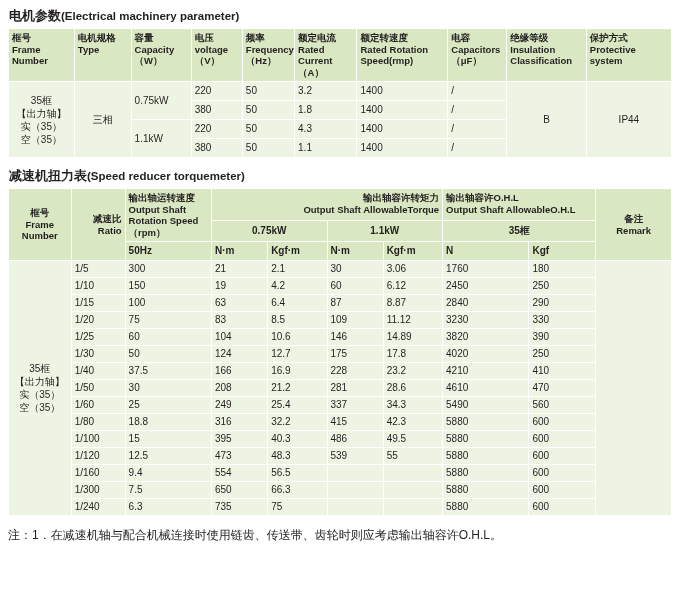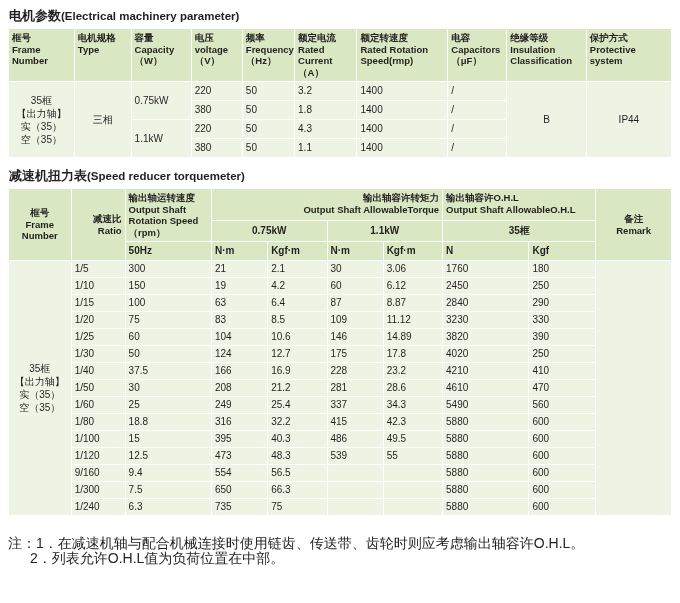--- a/index.html
+++ b/index.html
@@ -81,22 +81,22 @@
 
   
   .hdr-sub td {
     background: #d9e7c2;
     font-weight: bold;
     text-align: center;
     font-size: 10px;
     padding: 3px;
   }
   .notes {
-    margin-top: 20px;
-    font-size: 14px;
+    margin-top: 12px;
+    font-size: 12px;
     line-height: 15px;
     color: #231f20;
   }
   .notes div { white-space: nowrap; }
   .notes .indent { padding-left: 22px; }
 </style>
 </head>
 <body>
 
 <div class="page">
@@ -379,21 +379,21 @@
           <td class="body-cell">1/120</td>
           <td class="body-cell">12.5</td>
           <td class="body-cell">473</td>
           <td class="body-cell">48.3</td>
           <td class="body-cell">539</td>
           <td class="body-cell">55</td>
           <td class="body-cell">5880</td>
           <td class="body-cell">600</td>
         </tr>
         <tr>
-          <td class="body-cell">9/160</td>
+          <td class="body-cell">1/160</td>
           <td class="body-cell">9.4</td>
           <td class="body-cell">554</td>
           <td class="body-cell">56.5</td>
           <td class="body-cell"></td>
           <td class="body-cell"></td>
           <td class="body-cell">5880</td>
           <td class="body-cell">600</td>
         </tr>
         <tr>
           <td class="body-cell">1/300</td>
@@ -413,16 +413,15 @@
           <td class="body-cell"></td>
           <td class="body-cell"></td>
           <td class="body-cell">5880</td>
           <td class="body-cell">600</td>
         </tr>
       </tbody>
   </table>
 
   <div class="notes">
     <div>注：1．在减速机轴与配合机械连接时使用链齿、传送带、齿轮时则应考虑输出轴容许O.H.L。</div>
-    <div class="indent">2．列表允许O.H.L值为负荷位置在中部。</div>
   </div>
 
 </div>
 
 </body></html>

